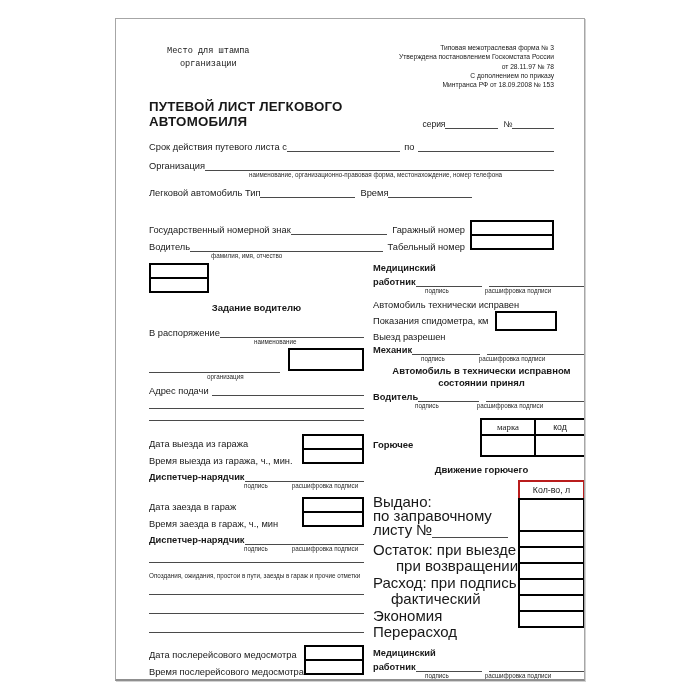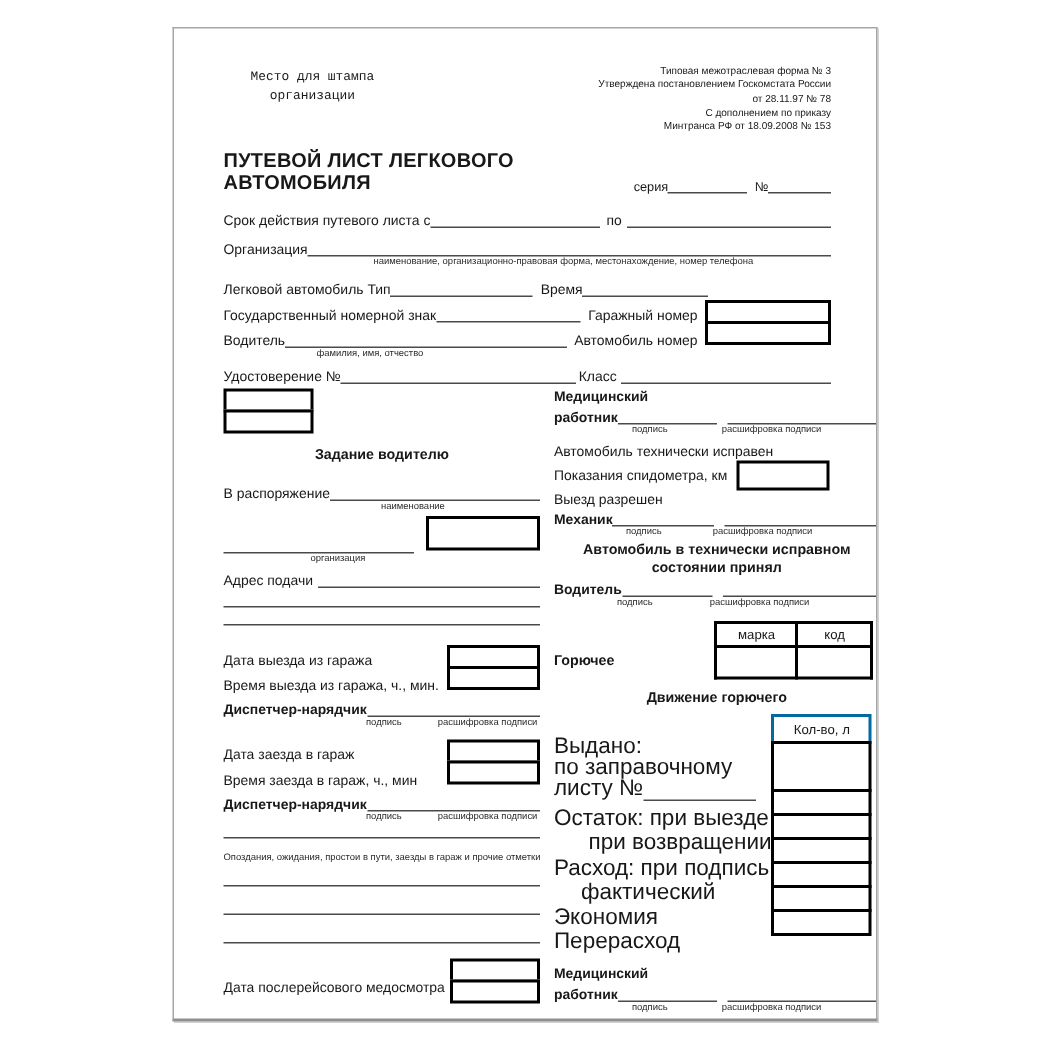--- a/index.html
+++ b/index.html
@@ -44,29 +44,29 @@
   .sig .bl { height:10px; }
   .lnfull { border-bottom:1px solid #4a4a4a; height:17px; }
 
   
   .fuelrow { display:flex; margin-top:8px; }
   .fuel-label { font-size:9.5px; font-weight:bold; align-self:flex-end; margin-bottom:7px; }
   table.ft { border-collapse:collapse; margin-left:auto; margin-right:4px; }
   table.ft td { border:2px solid #000; font-size:8.8px; text-align:center; padding:0; }
   table.ft .hd td { height:16px; }
   table.ft .dr td { height:21px; }
-  td.c1 { width:54px; } td.c2 { width:50px; }
+  td.c1 { width:54px;font-family:Liberation Serif, serif; } td.c2 { width:50px; }
 
   
   .fm   { display:flex; margin-top:5px; }
   .fm-l { flex:1; font-size:15px; padding-top:16px; }
   .fm-l .ln { height:14px; display:flex; align-items:flex-end; white-space:nowrap; }
   .fm-l .ln2 { height:16.5px; }
   .fm-r { width:67px; margin-right:5px; }
-  .fm-r .hdr  { border:2px solid #0369a1; height:20px; font-size:8.8px; display:flex; align-items:center; justify-content:center; }
+  .fm-r .hdr  { border:2px solid #b91c1c; height:20px; font-size:8.8px; display:flex; align-items:center; justify-content:center; }
   .fm-r .cell { border:2px solid #000; height:18px; margin-top:-2px; }
   .fm-r .tall { height:34px; }
 </style>
 </head>
 <body>
 
 <div class="sheet">
 
   <div class="head-top">
     <div class="stamp">
@@ -106,48 +106,42 @@
   </div>
 
   <div class="frow">
     <span>Легковой автомобиль Тип</span>
     <span class="bl" style="width:95px;"></span>
     <span style="margin-left:5px;">Время</span>
     <span class="bl" style="width:84px;"></span>
     <span class="grow"></span>
   </div>
 
-  <div class="pw" style="margin-top:0;">
+  <div class="pw" style="margin-top:20px;">
     <div class="pl">
       <div>
         <span>Государственный номерной знак</span>
         <span class="bl grow" style="height:11px;"></span>
         <span style="margin:0 5px;">Гаражный номер</span>
       </div>
       <div>
         <span>Водитель</span>
         <span class="bl grow" style="height:11px;"></span>
-        <span style="margin:0 5px;">Автомобиль номер</span>
+        <span style="margin:0 5px;">Табельный номер</span>
       </div>
     </div>
     <div class="bs" style="width:84px;">
       <div class="bx"></div>
       <div class="bx"></div>
     </div>
   </div>
   <div class="caprow" style="padding-left:62px;">
     <span class="cap">фамилия, имя, отчество</span>
   </div>
 
-  <div class="frow" style="margin-top:1px;">
-    <span>Удостоверение №</span>
-    <span class="bl" style="flex:1.12;"></span>
-    <span style="margin:0 3px 0 2px;">Класс</span>
-    <span class="bl" style="flex:1;"></span>
-  </div>
 
   <div class="cols">
 
     <div class="lcol">
 
       <div class="pw">
         <div class="bs" style="width:60px;">
           <div class="bx"></div>
           <div class="bx"></div>
         </div>
@@ -229,20 +223,23 @@
       <div class="lnfull" style="height:10px;"></div>
       <div class="cap" style="margin-top:9px;">Опоздания, ожидания, простои в пути, заезды в гараж и прочие отметки</div>
       <div class="lnfull" style="height:16px;"></div>
       <div class="lnfull" style="height:19px;"></div>
       <div class="lnfull" style="height:19px;"></div>
 
       <div class="pw" style="margin-top:10px;">
         <div class="pl">
           <div>
               <span>Дата послерейсового медосмотра</span>
+            </div>
+          <div>
+              <span>Время послерейсового медосмотра</span>
             </div>
         </div>
         <div class="bs" style="width:60px;">
           <div class="bx"></div>
           <div class="bx"></div>
         </div>
       </div>
 
     </div>
 

